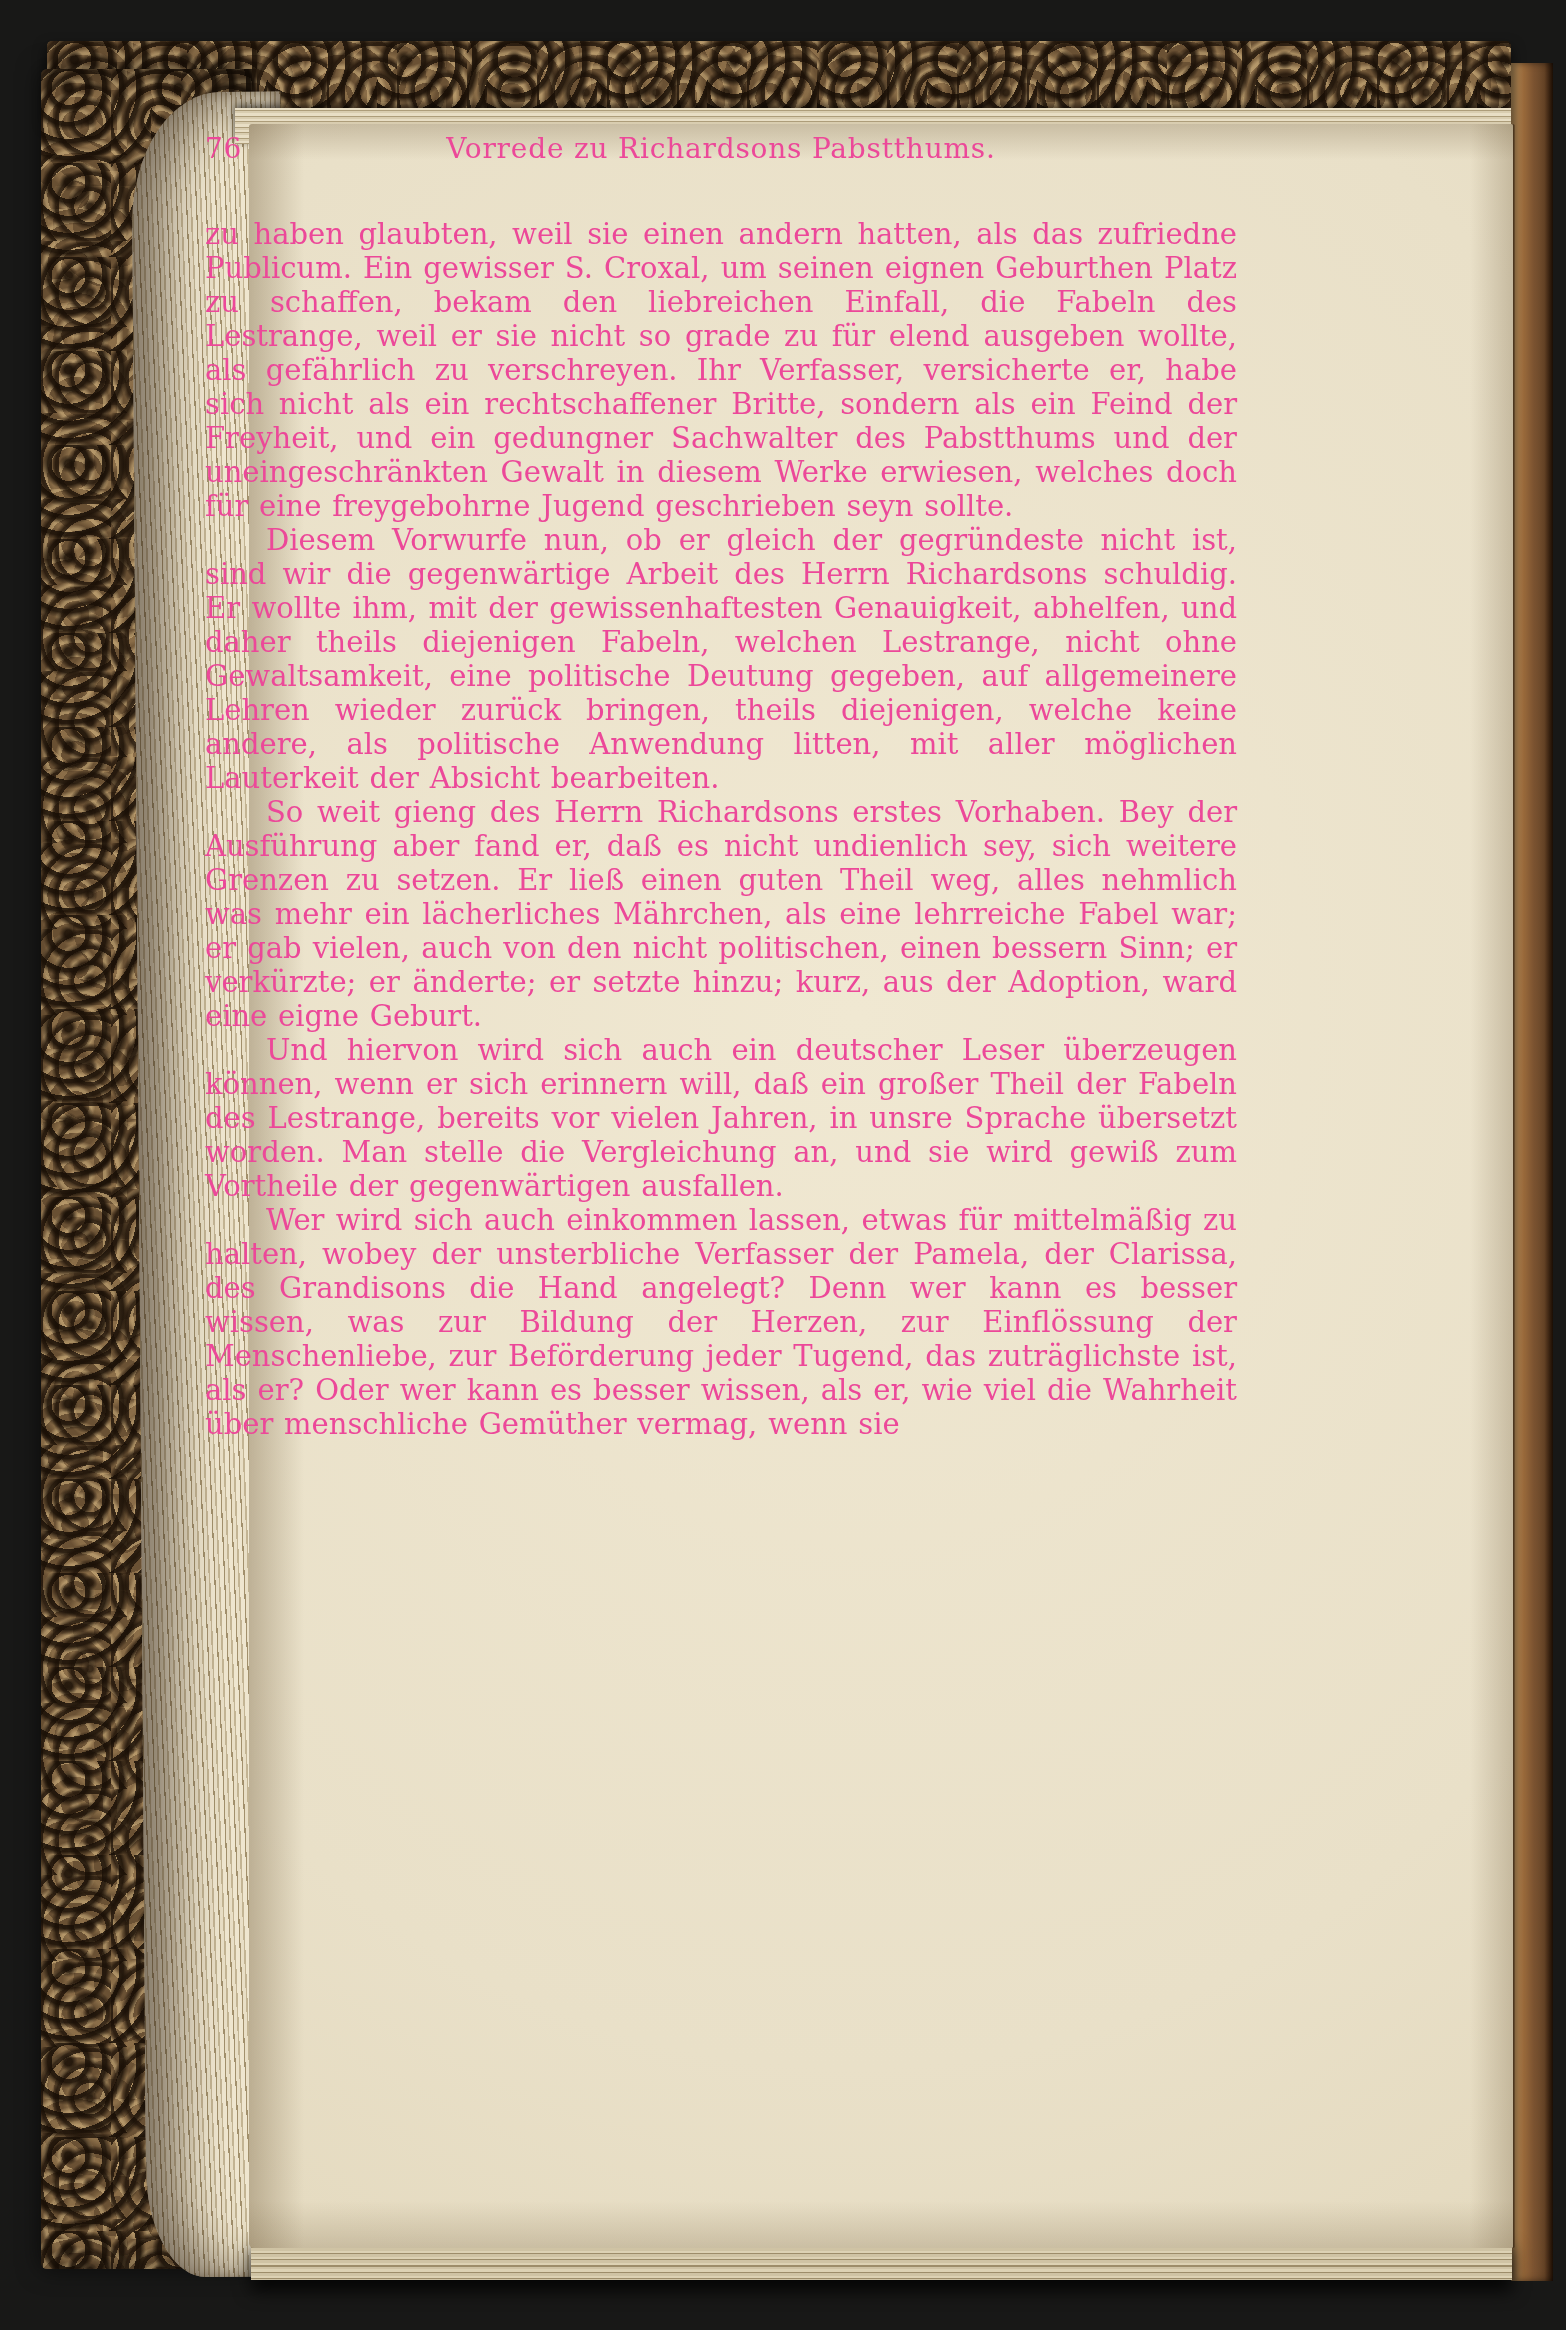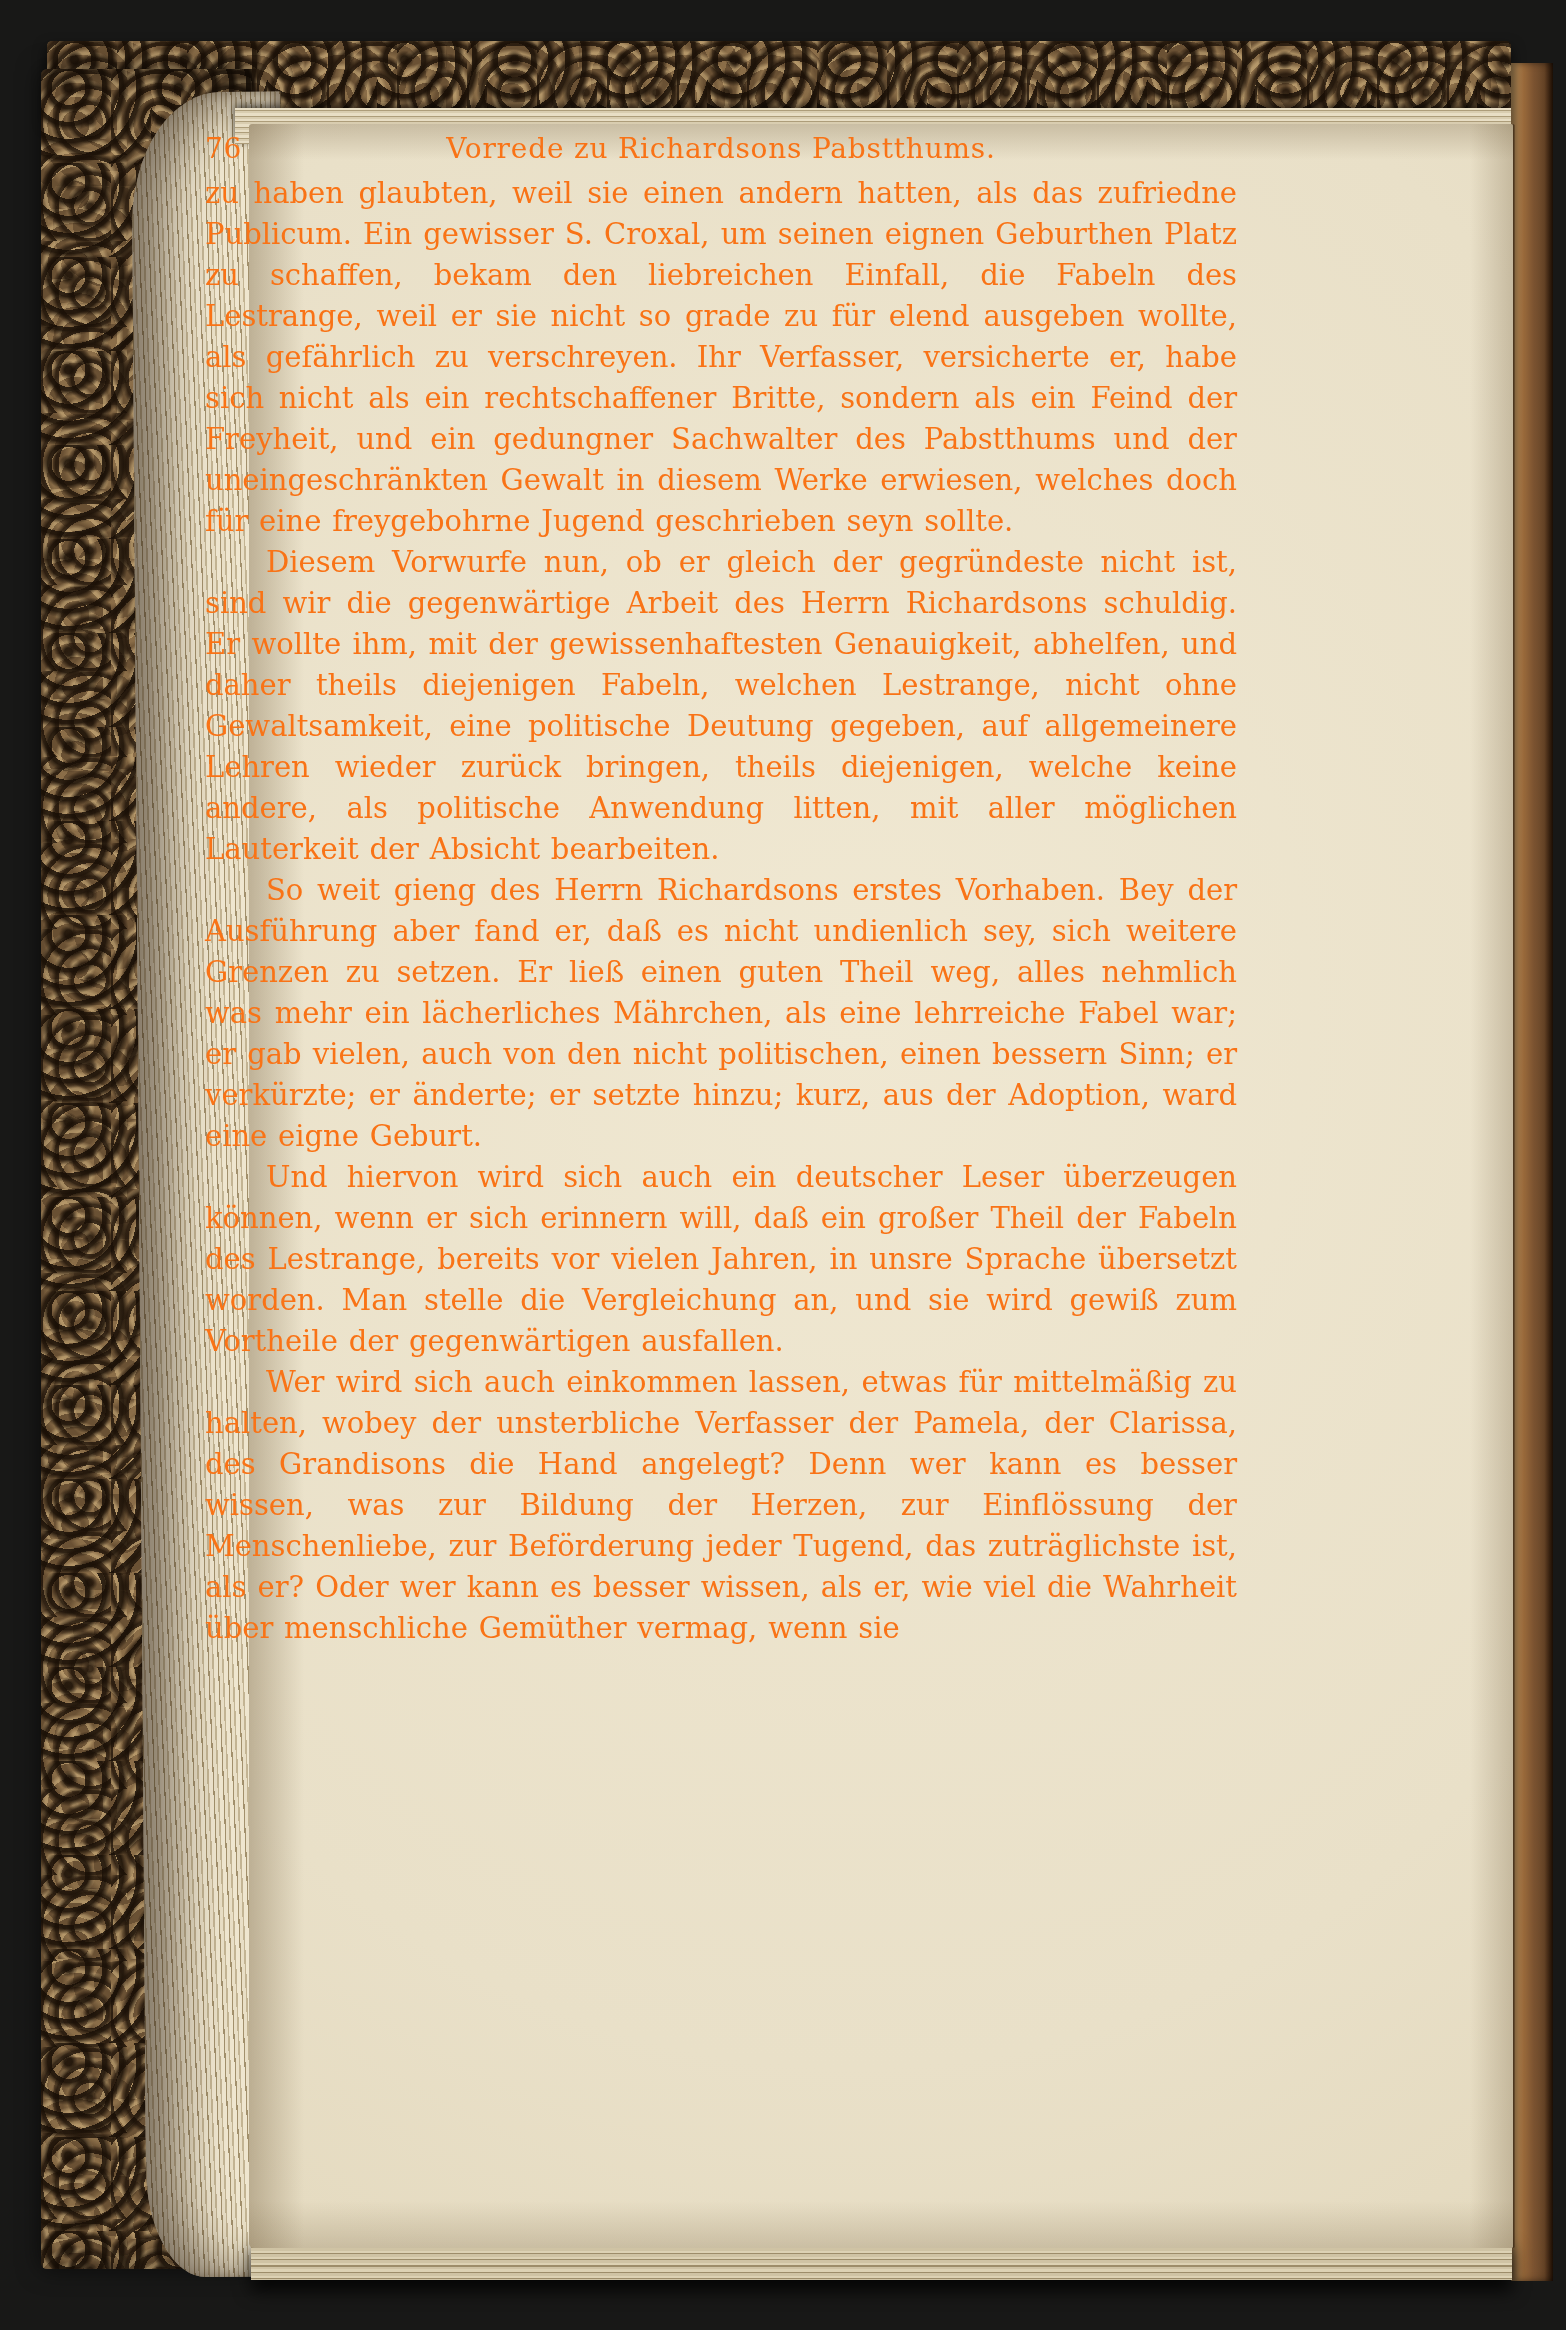--- a/index.html
+++ b/index.html
@@ -62,30 +62,31 @@
   
   .binding-right{
     position:absolute;left:1511px;top:63px;width:42px;height:2218px;
     background:linear-gradient(90deg,#c79e66 0,#9a6a3b 30%,#7a5230 55%,#44281392 80%,#1d0f05 100%),
                linear-gradient(90deg,#c79e66,#7a5230);
     box-shadow:inset 4.7px 0 7.8px rgba(0,0,0,.5);
   }
   
   .text-area{
     position:absolute;left:205px;top:132px;width:1032px;
-    color:#f97316;
+    color:#ec4899;
   }
   .page-header{
     position:relative;height:41px;
     font-size:28px;letter-spacing:0.8px;
   }
   .page-number{position:absolute;left:0;top:0;}
   .running-title{display:block;text-align:center;}
   .body-text{
-    font-size:29px;line-height:41px;
+    margin-top:44px;
+    font-size:29px;line-height:34px;
     text-align:justify;
     hyphens:auto;-webkit-hyphens:auto;
     word-spacing:1.6px;
   }
   .body-text p{margin:0;padding:0;text-indent:61px;}
   .body-text p.no-indent{text-indent:0;}
 </style>
 </head>
 <body>
 

